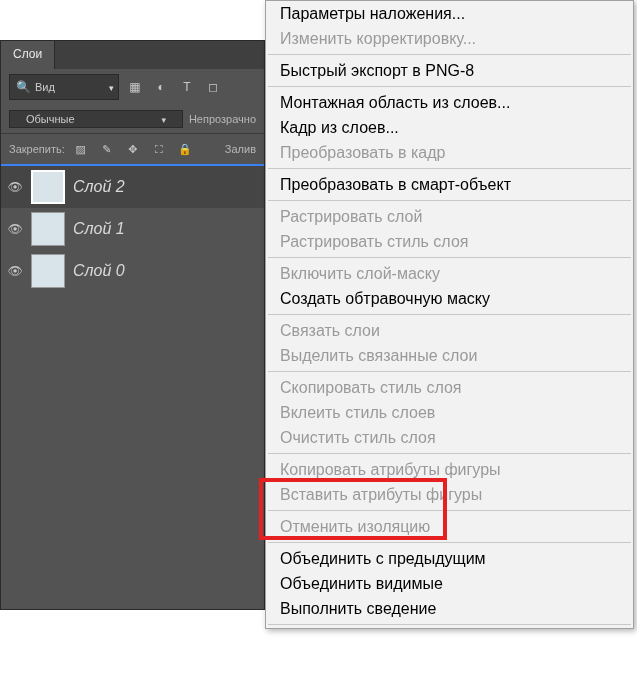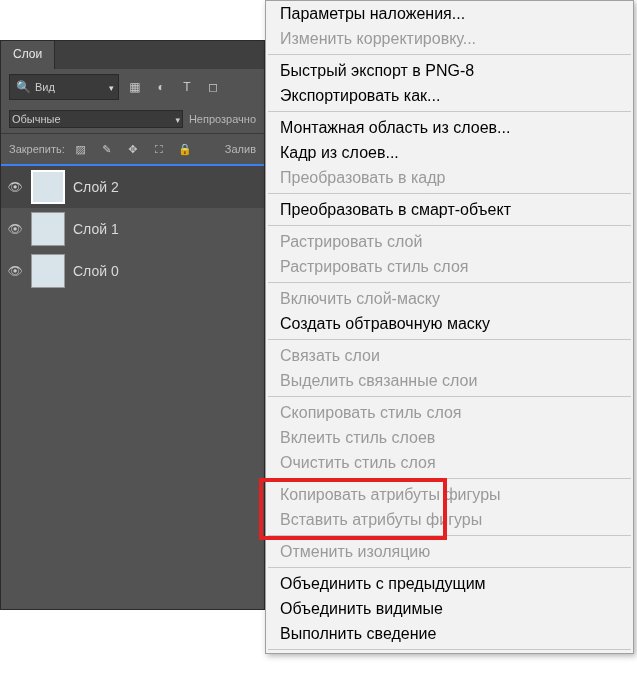--- a/index.html
+++ b/index.html
@@ -62,21 +62,21 @@
     display: flex;
     align-items: center;
     justify-content: center;
     color: #c8c8c8;
     font-size: 12px;
   }
   .blend {
     width: 185px;
     background: #3a3a3a;
     border: 1px solid #2a2a2a;
-    padding: 2px 2px;
+    padding: 2px 16px;
     color: #ccc;
     font-size: 11px;
     display: flex;
     justify-content: space-between;
   }
   .opacity-label { color: #b8b8b8; font-size: 11px; }
   .lockrow {
     border-top: 1px solid #3a3a3a;
     border-bottom: 2px solid #3b82f6;
     font-size: 11px;
@@ -97,21 +97,21 @@
   }
   .thumb {
     width: 34px;
     height: 34px;
     background: #d8e4ea;
     border: 1px solid #999;
     position: relative;
   }
   .layer.selected { background: #454545; }
   .layer.selected .thumb { border: 2px solid #fff; }
-  .layer-name { font-size: 14px; }
+  .layer-name { font-size: 16px; font-style: italic; }
 
   .ctx-menu {
     position: absolute;
     left: 265px;
     top: 0;
     width: 369px;
     background: #f2f2f2;
     border: 1px solid #a0a0a0;
     box-shadow: 2px 2px 6px rgba(0,0,0,0.3);
   }
@@ -206,21 +206,20 @@
         <div class="layer-name">Слой 0</div>
       </div>
     </div>
 </div>
 
 <div class="ctx-menu" id="ctx-menu">
     <div class="ctx-item">Параметры наложения...</div>
     <div class="ctx-item disabled">Изменить корректировку...</div>
     <div class="sep"></div>
     <div class="ctx-item">Быстрый экспорт в PNG-8</div>
-    <div class="ctx-item">Экспортировать как...</div>
     <div class="sep"></div>
     <div class="ctx-item">Монтажная область из слоев...</div>
     <div class="ctx-item">Кадр из слоев...</div>
     <div class="ctx-item disabled">Преобразовать в кадр</div>
     <div class="sep"></div>
     <div class="ctx-item">Преобразовать в смарт-объект</div>
     <div class="sep"></div>
     <div class="ctx-item disabled">Растрировать слой</div>
     <div class="ctx-item disabled">Растрировать стиль слоя</div>
     <div class="sep"></div>

